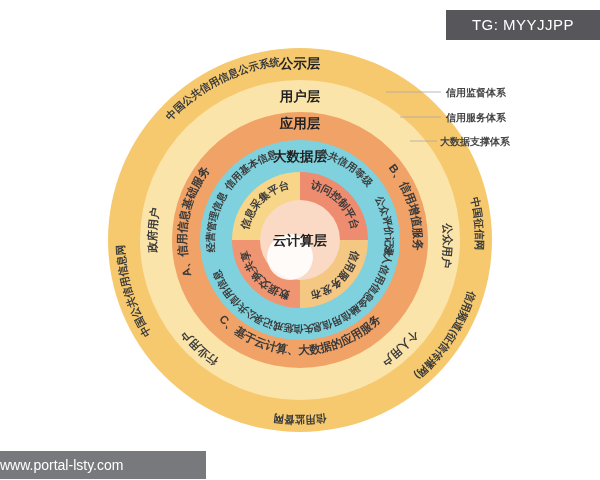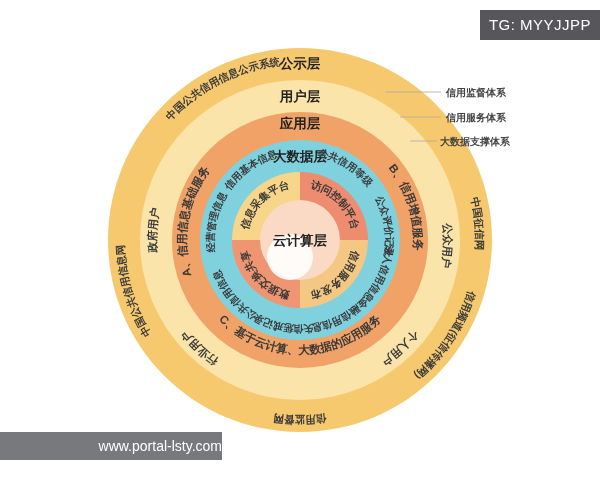--- a/index.html
+++ b/index.html
@@ -1,22 +1,22 @@
 <!DOCTYPE html>
 <html><head>
 <meta charset="utf-8">
 <style>
   html,body{margin:0;padding:0;background:#fff;}
   #stage{position:relative;width:600px;height:480px;background:#ffffff;overflow:hidden;
          font-family:"Liberation Sans", sans-serif;}
   svg text{font-family:"Liberation Sans", sans-serif;}
-  .badge-top{position:absolute;top:10px;right:0;width:120px;height:30px;background:#57575B;
+  .badge-top{position:absolute;top:10px;right:0;width:154px;height:30px;background:#57575B;
              color:#fff;font-size:15px;line-height:30px;text-align:center;letter-spacing:.5px;}
-  .badge-bottom{position:absolute;left:0;bottom:20px;width:206px;height:28px;background:#78797C;
-                color:#fff;font-size:14px;line-height:28px;padding-left:16px;text-align:right;}
+  .badge-bottom{position:absolute;left:0;bottom:1px;width:206px;height:28px;background:#78797C;
+                color:#fff;font-size:14px;line-height:28px;padding-left:0;text-align:left;}
   .ring-label{font-weight:bold;fill:#222222;}
   .curved{font-weight:bold;fill:#3a3a3a;}
   .callout-text{font-weight:bold;fill:#444444;font-size:10px;}
 </style>
 </head>
 <body>
 
 <div id="stage">
 
   <svg width="600" height="480" viewBox="0 0 600 480">

